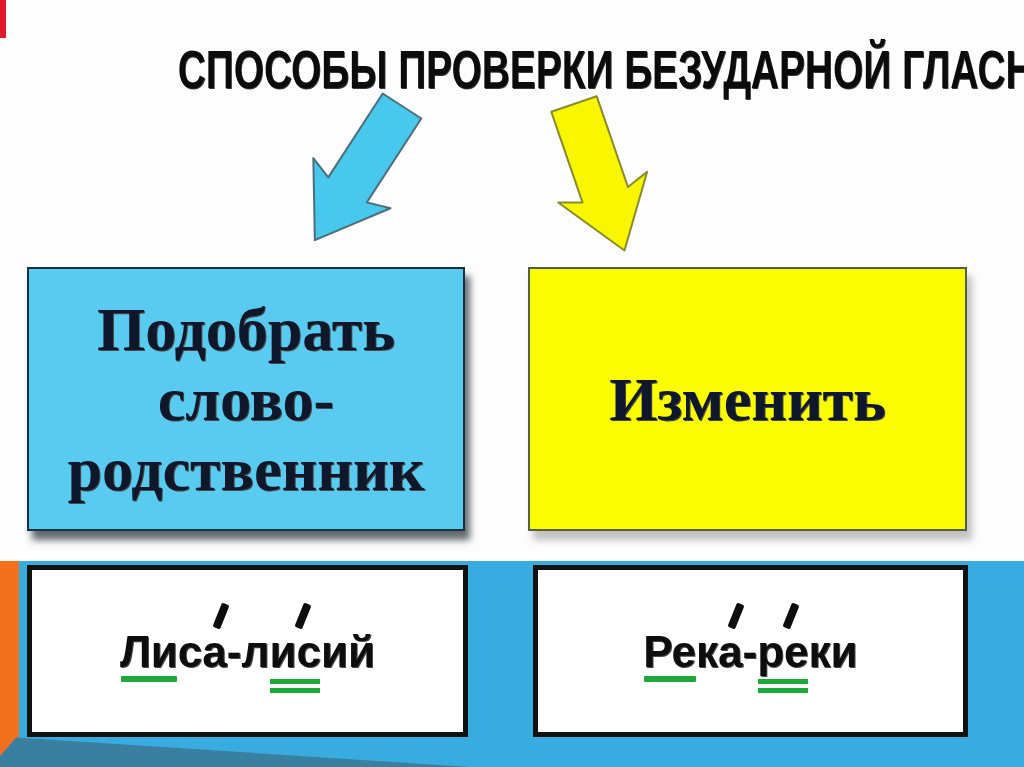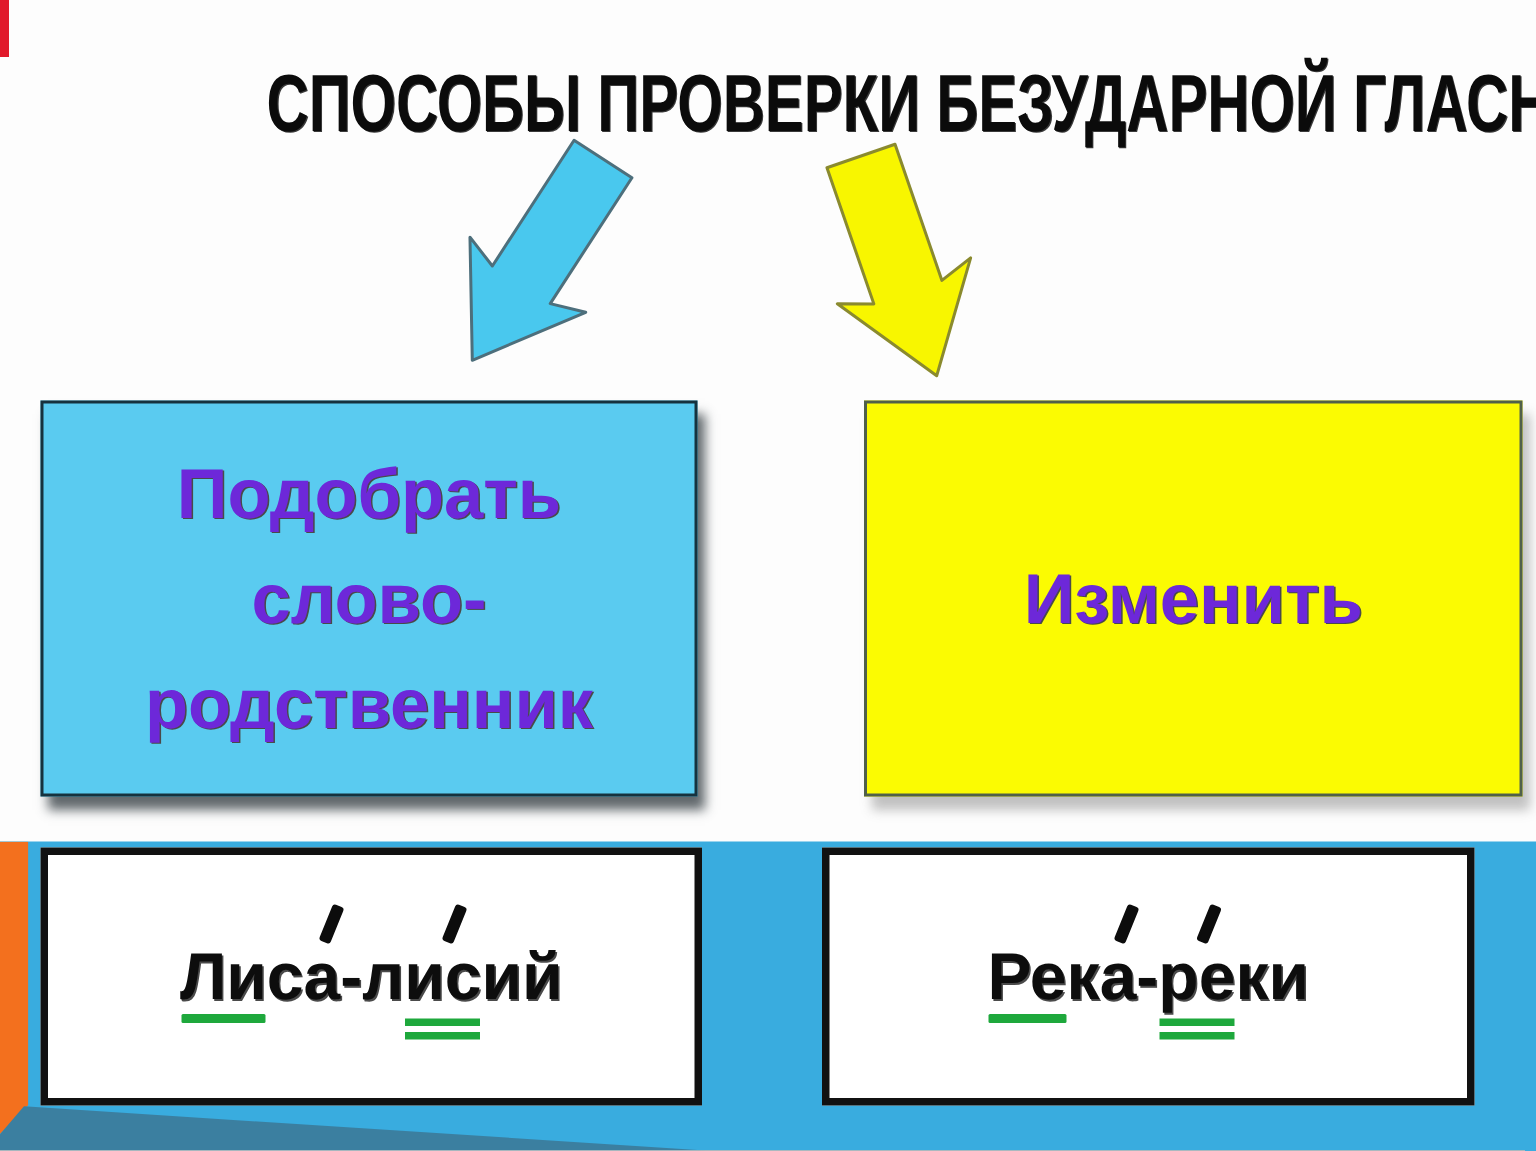--- a/index.html
+++ b/index.html
@@ -28,40 +28,40 @@
     position:absolute; top:267px; height:264px; box-sizing:border-box;
     display:flex; flex-direction:column; justify-content:center; align-items:center;
     text-align:center;
   }
   .mbox-cyan {
     left:27px; width:438px; background:var(--cyan_box);
     border:2px solid #16323e; box-shadow:5px 9px 7px rgba(45,55,60,0.75);
   }
   .mbox-yellow {
     left:528px; width:439px; background:var(--yellow_box);
-    border:2px solid #50604a; box-shadow:5px 9px 7px rgba(120,120,120,0.45);margin-left:48px;
+    border:2px solid #50604a; box-shadow:5px 9px 7px rgba(120,120,120,0.45);
   }
-  .mline { font-size:47px; font-weight:bold; color:#6d28d9; line-height:70px; white-space:nowrap;
-           text-shadow:1px 1px 0 #4a4a4a; }
+  .mline { font-size:62px; font-weight:bold; color:#0f172a; line-height:70px; white-space:nowrap;
+           text-shadow:1px 1px 0 #4a4a4a;font-family:Liberation Serif, serif; }
 
   
   .band   { position:absolute; left:0; top:561px; width:1024px; height:206px; background:var(--band_blue); }
   .orange { position:absolute; left:0; top:561px; width:19px; height:195px; background:var(--orange_accent);
             clip-path:polygon(0 0, 100% 0, 100% 90%, 0 100%); }
   .wedge  { position:absolute; left:0; top:736px; width:470px; height:31px; background:var(--wedge_teal);
             clip-path:polygon(0 65%, 3.4% 5%, 100% 100%, 0 100%); }
 
   
   .ebox {
     position:absolute; top:565px; height:172px; box-sizing:border-box;
     background:#ffffff; border:5px solid #111111;
     display:flex; flex-direction:column; justify-content:center; align-items:center;
   }
   .ebox-left  { left:27px;  width:441px; }
-  .ebox-right { left:548px; width:435px; }
+  .ebox-right { left:533px; width:435px; }
   .ex-line { position:relative; height:63px; line-height:63px; text-align:center; white-space:nowrap; }
   .tok {
     position:relative; display:inline-block; white-space:pre;
     font-size:44px; font-weight:bold; color:#0d0d0d; text-shadow:1px 1px 0 #4a4a4a;
   }
   
   .st::before {
     content:""; position:absolute; top:-17px; left:58%;
     width:8px; height:26px; background:#0c0c0c; border-radius:2px;
     transform:rotate(22deg);

